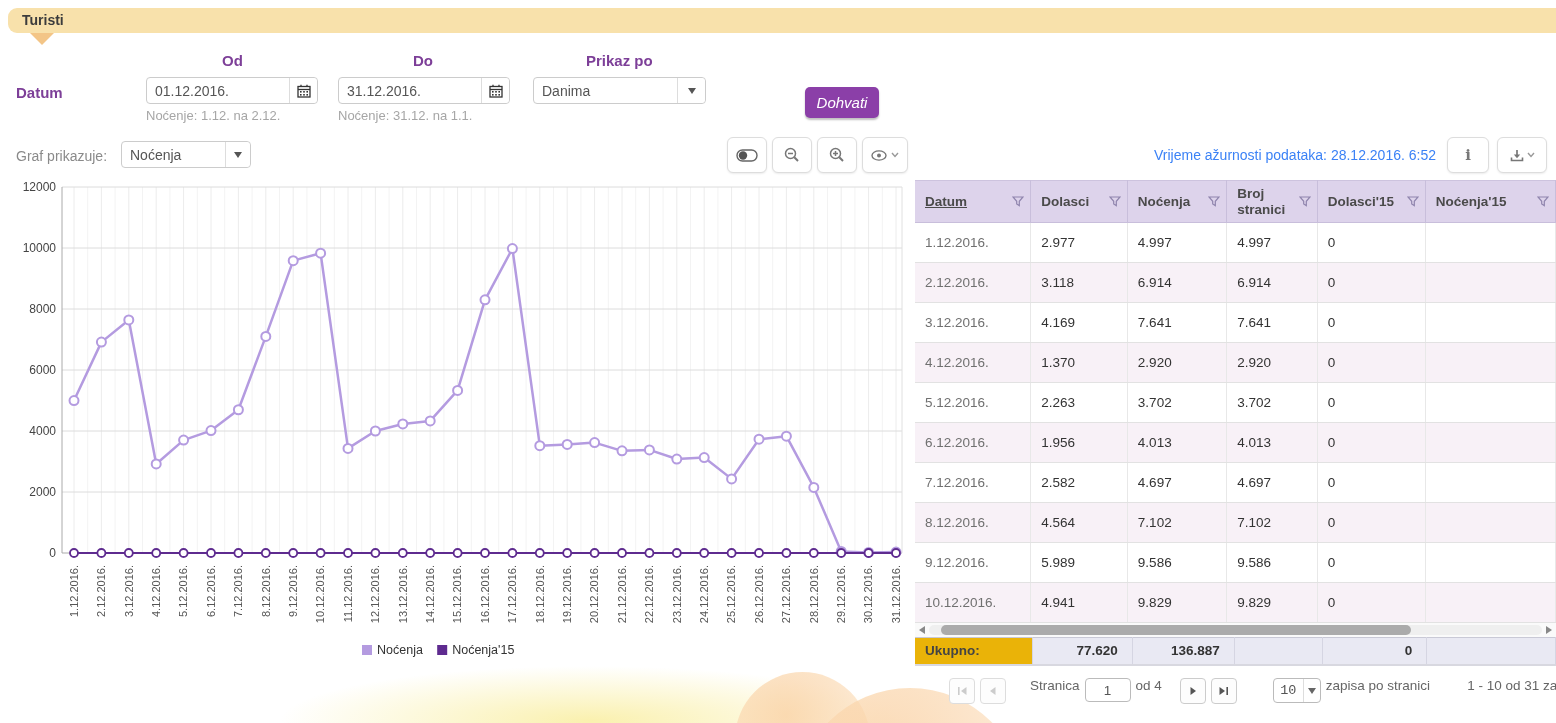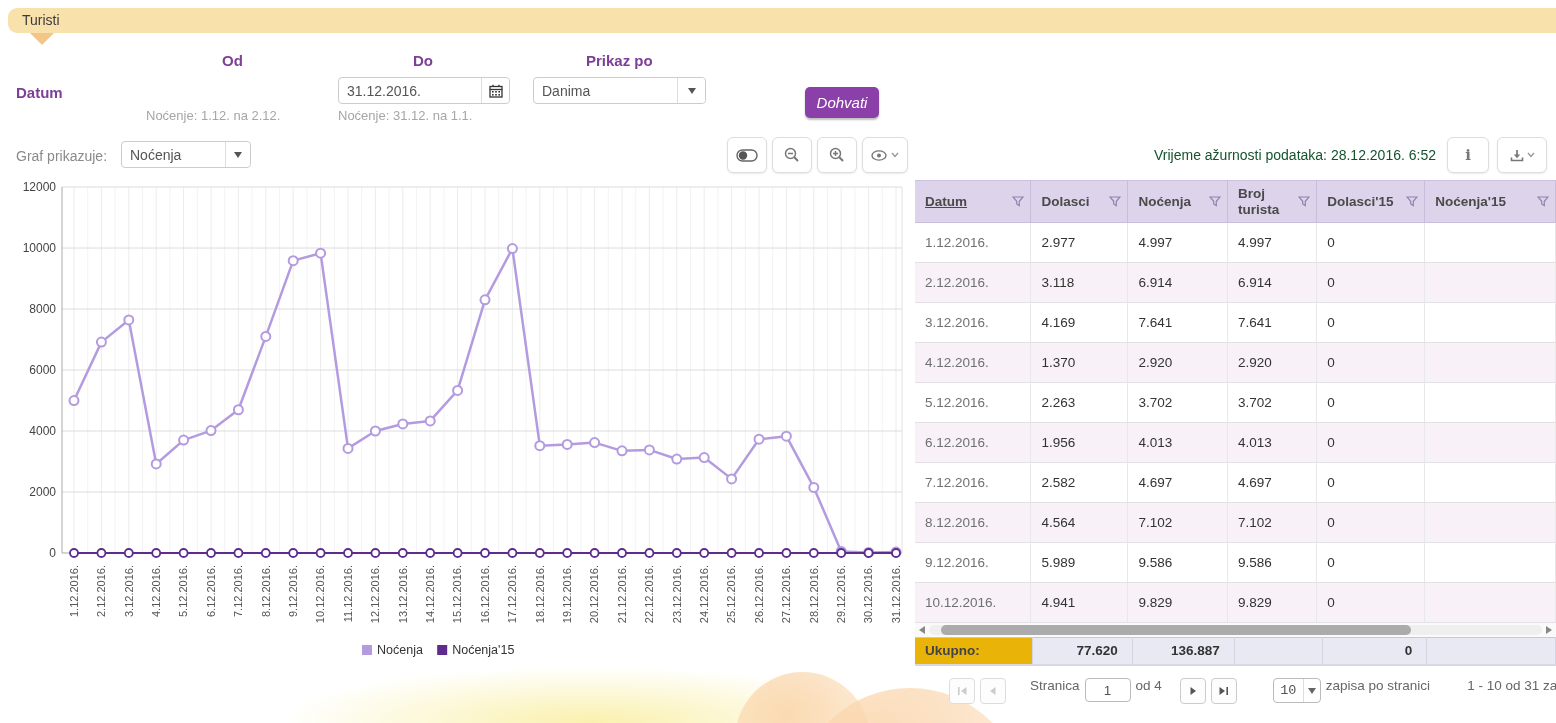--- a/index.html
+++ b/index.html
@@ -9,41 +9,41 @@
   .decor{position:absolute;left:170px;top:660px;width:1150px;height:63px;pointer-events:none;}
   .blob-yellow{position:absolute;left:110px;top:6px;width:620px;height:110px;border-radius:50%;
     background:radial-gradient(closest-side,rgba(249,238,160,.85),rgba(249,238,160,0));}
   .circ1{position:absolute;left:565px;top:12px;width:135px;height:135px;border-radius:50%;
     background:radial-gradient(circle at 38% 32%,rgba(250,212,168,.85),rgba(252,230,205,.55));}
   .circ2{position:absolute;left:625px;top:28px;width:230px;height:230px;border-radius:50%;
     background:radial-gradient(circle at 40% 25%,rgba(250,210,165,.8),rgba(252,232,210,.5));}
   
   .topbar{position:absolute;left:8px;right:0;top:8px;height:25px;background:#f8e1ab;
           border-radius:9px 0 0 9px;}
-  .topbar .tab-label{position:absolute;left:14px;top:4px;font-size:14px;font-weight:normal;color:#3c3c3c;}
+  .topbar .tab-label{position:absolute;left:14px;top:4px;font-size:14px;font-weight:bold;color:#3c3c3c;}
   .tab-pointer{position:absolute;left:30px;top:33px;width:0;height:0;
       border-left:12px solid transparent;border-right:12px solid transparent;border-top:12px solid #f3c587;}
   
   .plabel{position:absolute;font-size:15px;font-weight:bold;color:#7d3f98;}
   .hint{position:absolute;font-size:13px;color:#a6a6a6;}
   .inputbox{position:absolute;height:27px;border:1px solid #ccc;border-radius:4px;background:#fff;
       display:flex;align-items:center;box-sizing:border-box;}
   .inputbox .val{flex:1;padding:0 8px;font-size:14px;color:#555;white-space:nowrap;overflow:hidden;}
   .inputbox .endbtn{width:27px;align-self:stretch;border-left:1px solid #ddd;display:flex;
       align-items:center;justify-content:center;cursor:pointer;background:#fff;border-radius:0 4px 4px 0;}
   .arrow-down{width:0;height:0;border-left:4.5px solid transparent;border-right:4.5px solid transparent;
       border-top:6px solid #555;}
   .btn-primary{position:absolute;background:#8b3fa8;color:#fff;border:none;border-radius:5px;
       font-size:15px;font-family:inherit;cursor:pointer;box-shadow:0 2px 2px rgba(0,0,0,.25);}
   
   .gray-label{position:absolute;font-size:14px;color:#8a8a8a;}
   .toolbtn{position:absolute;top:137px;height:34px;background:#fff;border:1px solid #ddd;border-radius:6px;
       box-shadow:0 1px 2px rgba(0,0,0,.08);display:flex;align-items:center;justify-content:center;
       gap:3px;cursor:pointer;}
-  .updated{position:absolute;top:147px;right:120px;font-size:14px;color:#14532d;}
+  .updated{position:absolute;top:147px;right:120px;font-size:14px;color:#3b82f6;}
   .info-i{font-family:"DejaVu Serif",serif;font-weight:bold;font-size:15px;color:#777;}
   
   .chartwrap{position:absolute;left:4px;top:179px;width:905px;height:482px;}
   
   .tablewrap{position:absolute;left:915px;top:180px;width:641px;overflow:hidden;}
   table.grid{border-collapse:collapse;table-layout:fixed;}
   .grid th{background:#ddd3eb;border-right:1px solid #c8bedb;border-top:1px solid #cdc3de;
       border-bottom:1px solid #c8bedb;color:#4a4a4a;font-size:13.5px;text-align:left;
       padding:5px 6px 5px 10px;height:34px;box-sizing:border-box;vertical-align:middle;cursor:pointer;}
   .grid th .thflex{display:flex;align-items:center;}
@@ -94,20 +94,39 @@
   <div class="topbar">
     <span class="tab-label">Turisti</span>
   </div>
   <div class="tab-pointer"></div>
 
   <span class="plabel" style="left:222px;top:52px;">Od</span>
   <span class="plabel" style="left:413px;top:52px;">Do</span>
   <span class="plabel" style="left:586px;top:52px;">Prikaz po</span>
   <span class="plabel" style="left:16px;top:84px;">Datum</span>
 
+  <div class="inputbox" style="left:146px;top:77px;width:172px;">
+    <span class="val">01.12.2016.</span>
+    <span class="endbtn">
+      <svg width="14" height="14" viewBox="0 0 14 14">
+          <rect x="1" y="2.5" width="12" height="10.5" fill="none" stroke="#333" stroke-width="1.3"></rect>
+          <line x1="1" y1="5.5" x2="13" y2="5.5" stroke="#333" stroke-width="1.3"></line>
+          <line x1="4" y1="0.8" x2="4" y2="3" stroke="#333" stroke-width="1.3"></line>
+          <line x1="10" y1="0.8" x2="10" y2="3" stroke="#333" stroke-width="1.3"></line>
+          <g fill="#333">
+            <rect x="3" y="7" width="1.6" height="1.6"></rect>
+            <rect x="6.2" y="7" width="1.6" height="1.6"></rect>
+            <rect x="9.4" y="7" width="1.6" height="1.6"></rect>
+            <rect x="3" y="10" width="1.6" height="1.6"></rect>
+            <rect x="6.2" y="10" width="1.6" height="1.6"></rect>
+            <rect x="9.4" y="10" width="1.6" height="1.6"></rect>
+          </g>
+        </svg>
+    </span>
+  </div>
   <div class="inputbox" style="left:338px;top:77px;width:172px;">
     <span class="val">31.12.2016.</span>
     <span class="endbtn">
       <svg width="14" height="14" viewBox="0 0 14 14">
           <rect x="1" y="2.5" width="12" height="10.5" fill="none" stroke="#333" stroke-width="1.3"></rect>
           <line x1="1" y1="5.5" x2="13" y2="5.5" stroke="#333" stroke-width="1.3"></line>
           <line x1="4" y1="0.8" x2="4" y2="3" stroke="#333" stroke-width="1.3"></line>
           <line x1="10" y1="0.8" x2="10" y2="3" stroke="#333" stroke-width="1.3"></line>
           <g fill="#333">
             <rect x="3" y="7" width="1.6" height="1.6"></rect>
@@ -427,21 +446,21 @@
             <th>
               <div class="thflex">
                 <span>Noćenja</span>
                 <svg class="funnel" width="12" height="11" viewBox="0 0 12 11">
                   <path d="M1 1h10L7.3 5.3v4.4L4.7 7.9V5.3Z" fill="none" stroke="#8f84ad" stroke-width="1.2"></path>
                 </svg>
               </div>
             </th>
             <th>
               <div class="thflex">
-                <span>Broj turista</span>
+                <span>Broj stranici</span>
                 <svg class="funnel" width="12" height="11" viewBox="0 0 12 11">
                   <path d="M1 1h10L7.3 5.3v4.4L4.7 7.9V5.3Z" fill="none" stroke="#8f84ad" stroke-width="1.2"></path>
                 </svg>
               </div>
             </th>
             <th>
               <div class="thflex">
                 <span>Dolasci'15</span>
                 <svg class="funnel" width="12" height="11" viewBox="0 0 12 11">
                   <path d="M1 1h10L7.3 5.3v4.4L4.7 7.9V5.3Z" fill="none" stroke="#8f84ad" stroke-width="1.2"></path>

